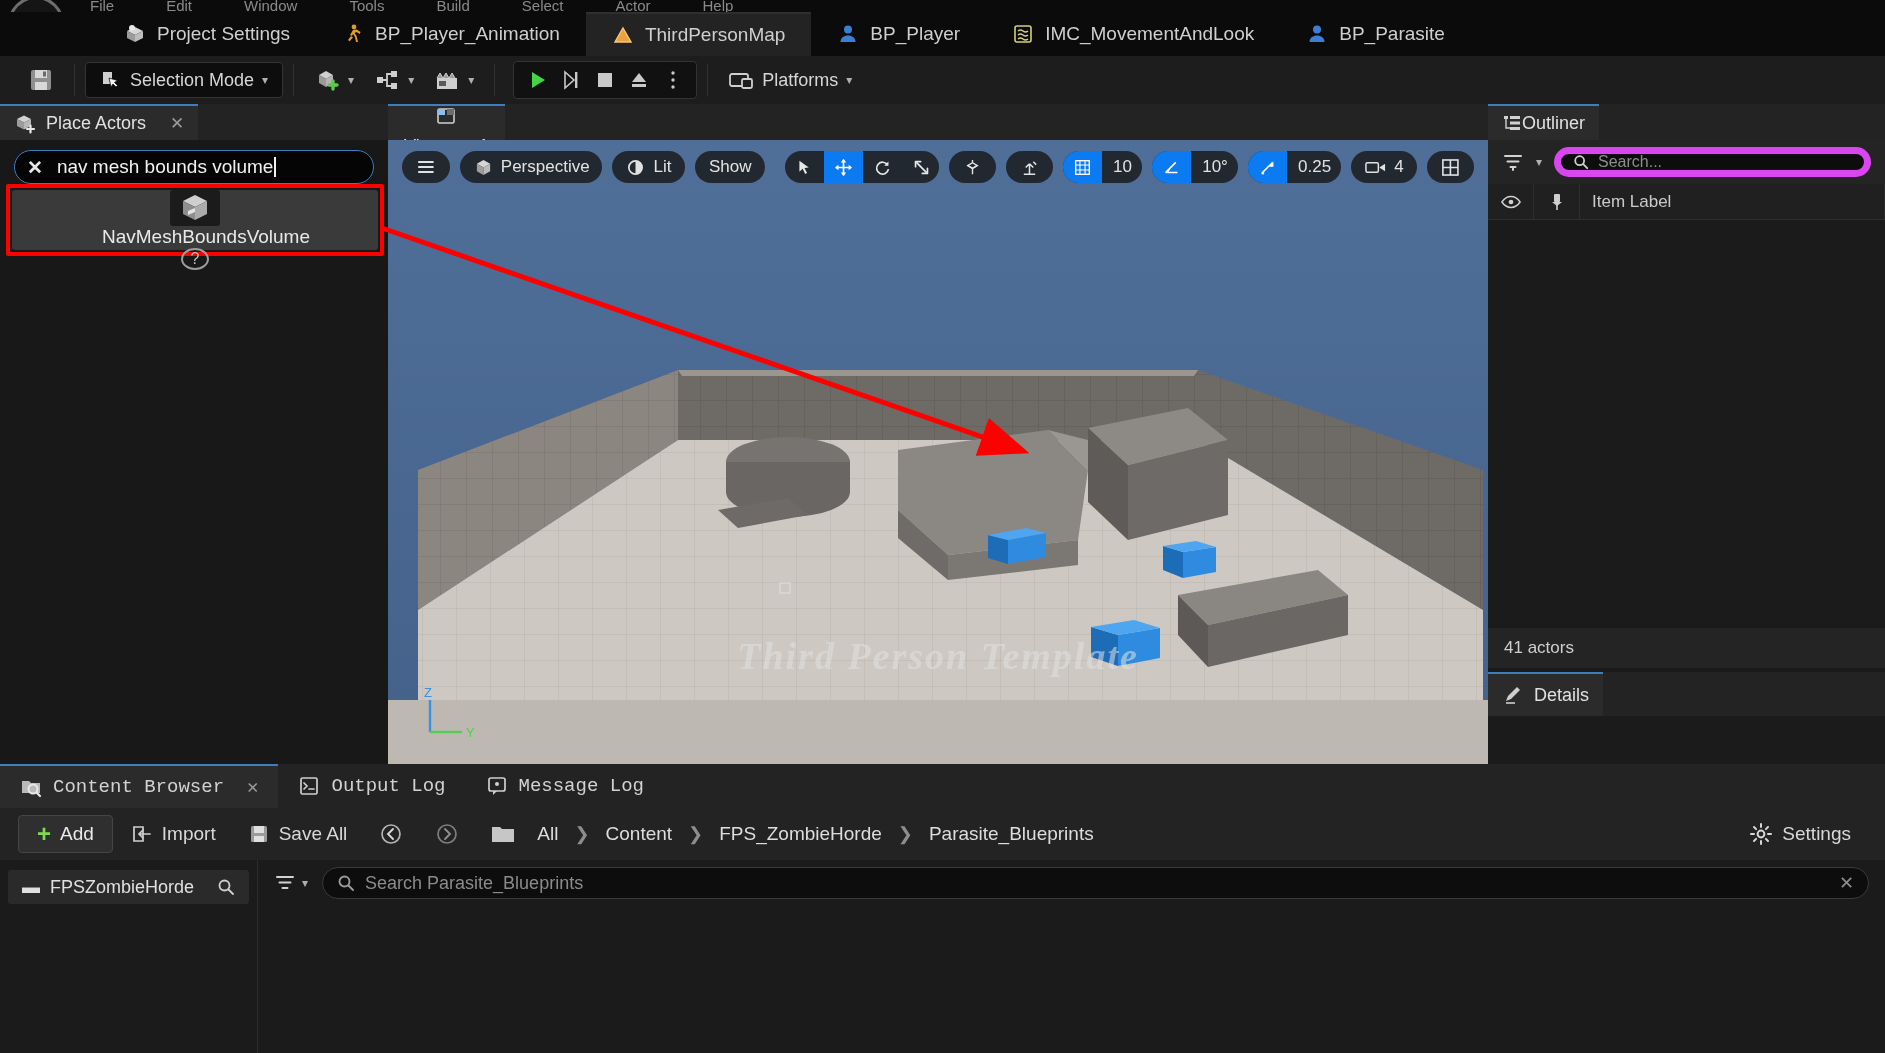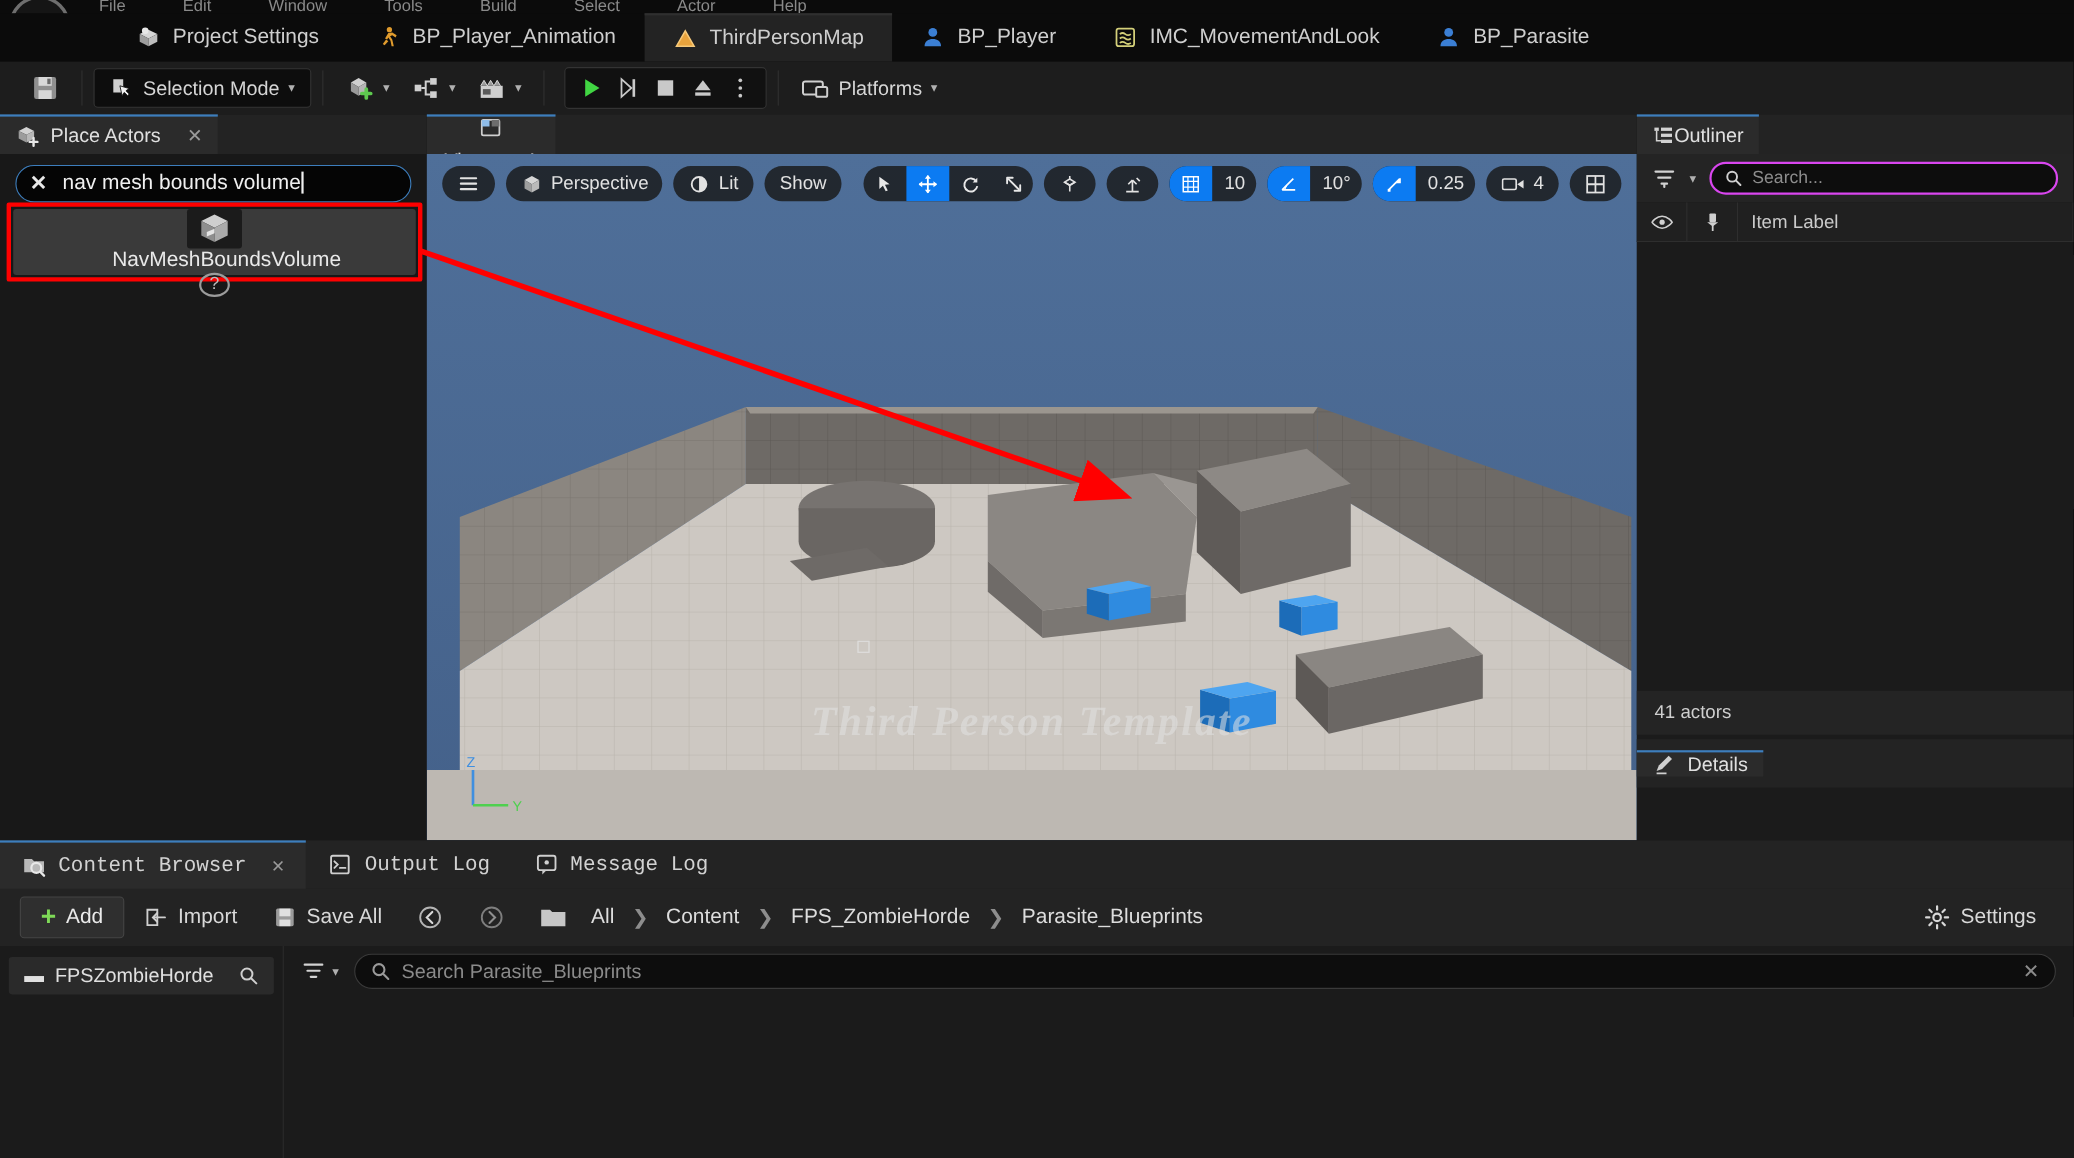--- a/index.html
+++ b/index.html
@@ -115,30 +115,30 @@
               font-weight: bold; color: rgba(226,226,226,0.55); font-size: 38px;
               letter-spacing: 2px; left: 50%; transform: translateX(-50%); bottom: 86px; }
   .axis-gizmo { position: absolute; left: 28px; bottom: 20px; width: 60px; height: 60px; }
 
   
   .rightpanel { position: absolute; left: 1488px; top: 104px; width: 397px; height: 660px; background: #1b1b1b; }
   .rp-tabstrip { height: 36px; background: #232323; display: flex; }
   .rp-tab { display:flex; align-items:center; gap:0; padding: 12px 14px; background:#2b2b2b;
             border-top: 2px solid #3d7ebd; font-size: 18px; color: #e0e0e0; white-space: nowrap; }
   .rp-filterbar { height: 44px; background: #242424; display:flex; align-items:center; gap: 12px; padding: 0 14px; }
-  .rp-search { flex:1; height: 30px; background: #0d0d0d; border:2px solid #d946ef; border-radius: 15px;
+  .rp-search { flex:1; height: 30px; background: #0d0d0d; border:7px solid #d946ef; border-radius: 15px;
                display:flex; align-items:center; padding: 0 12px; gap: 9px; font-size: 16px; color:#8d8d8d; }
   .rp-colhead { height: 36px; background: #202020; display:flex; align-items:center;
                 border-bottom: 1px solid #2e2e2e; font-size: 17px; color: #cacaca; }
   .rp-colhead > div { display:flex; align-items:center; justify-content:center; height:36px;
                       border-right:1px solid #2e2e2e; }
   .rp-status { position:absolute; left:0; bottom: 96px; width: 397px; height: 40px;
                background: #242424; display:flex; align-items:center; padding: 0 16px; font-size: 17px; color:#cfcfcf;}
   .rp-details { position:absolute; left:0; bottom: 48px; width:397px; height: 44px; background: #232323;
-                display:flex;align-items:center; }
+                display:flex; }
   .rp-details .tb { display:flex; align-items:center; gap:10px; padding: 0 14px; background:#2b2b2b;
                     border-top: 2px solid #3d7ebd; font-size: 18px; color:#e0e0e0; }
 
   
   .bottompanel { position: absolute; left: 0; top: 764px; width: 1885px; height: 289px; background: #1b1b1b; }
   .cb-tabstrip { height: 44px; background: #232323; display: flex; align-items: stretch; }
   .cb-tab { display:flex; align-items:center; gap: 11px; padding: 0 20px; font-size: 19px; color: #d2d2d2; font-family: Liberation Mono, monospace; }
   .cb-tab.active { background: #2b2b2b; border-top: 2px solid #3d7ebd; }
   .cb-tab .x { margin-left: 12px; color:#9a9a9a; }
   .cb-toolbar { height: 52px; background: #232323; display:flex; align-items:center; padding: 0 18px; gap: 4px; }

